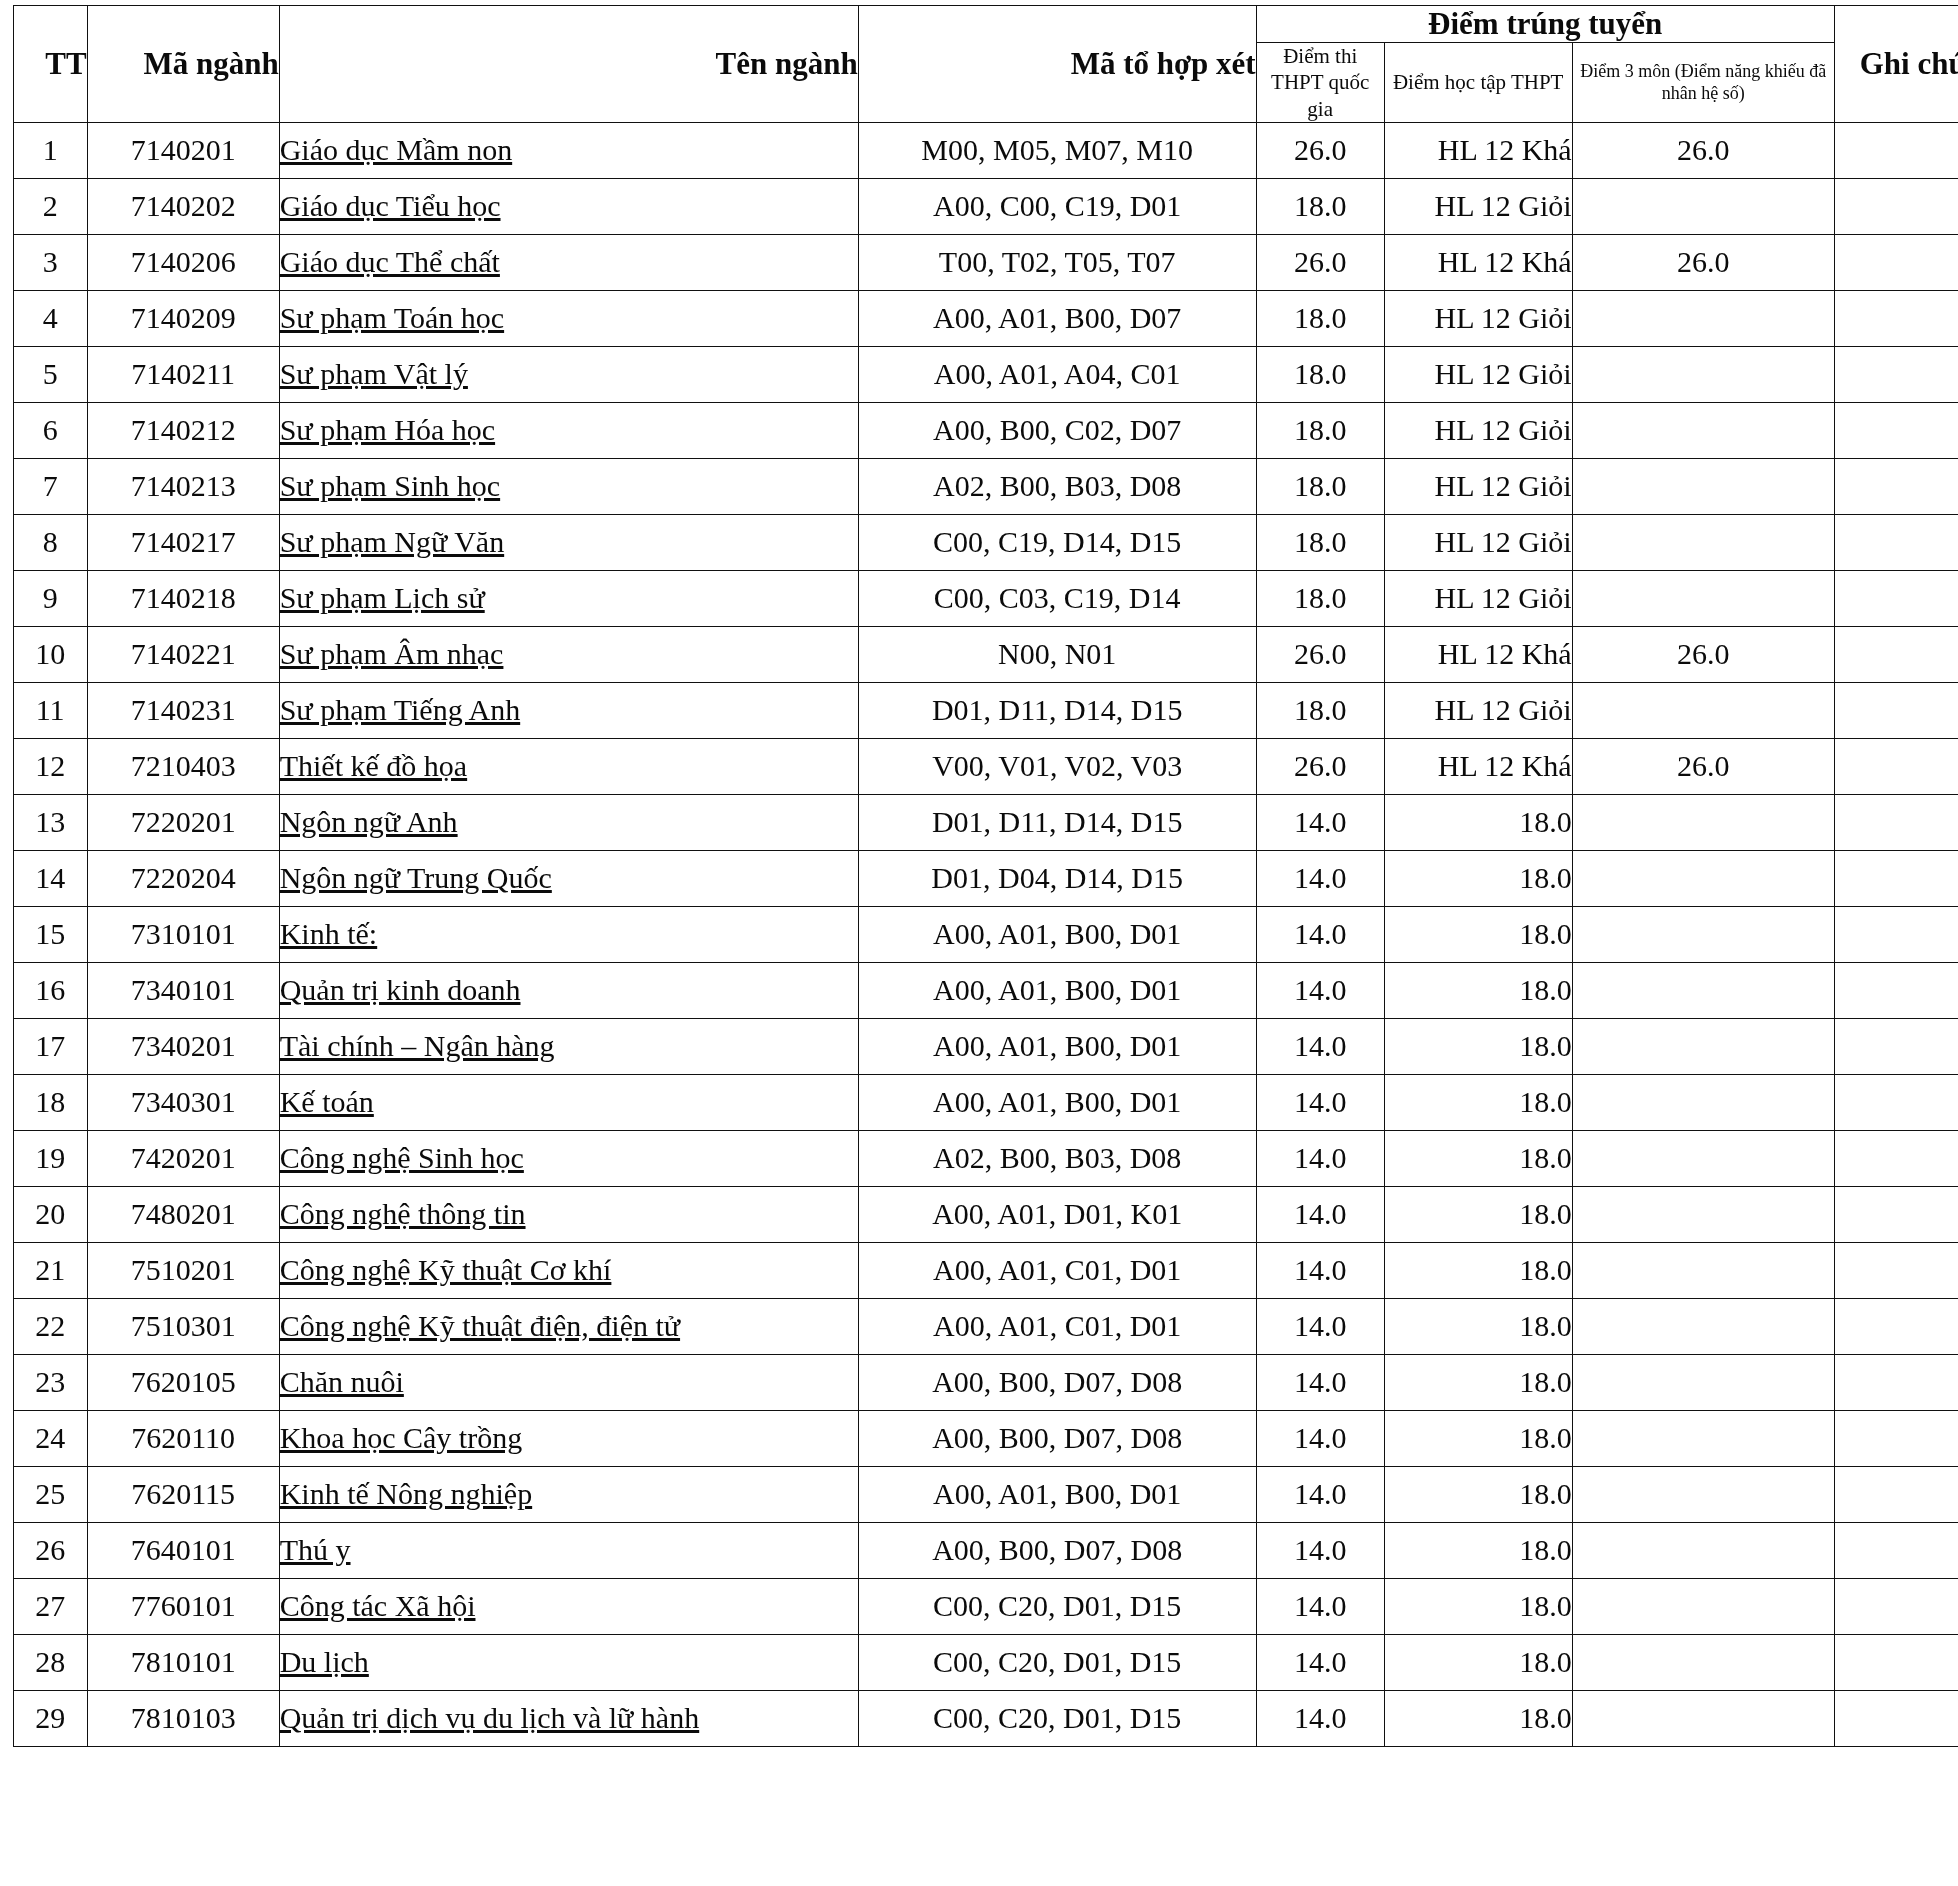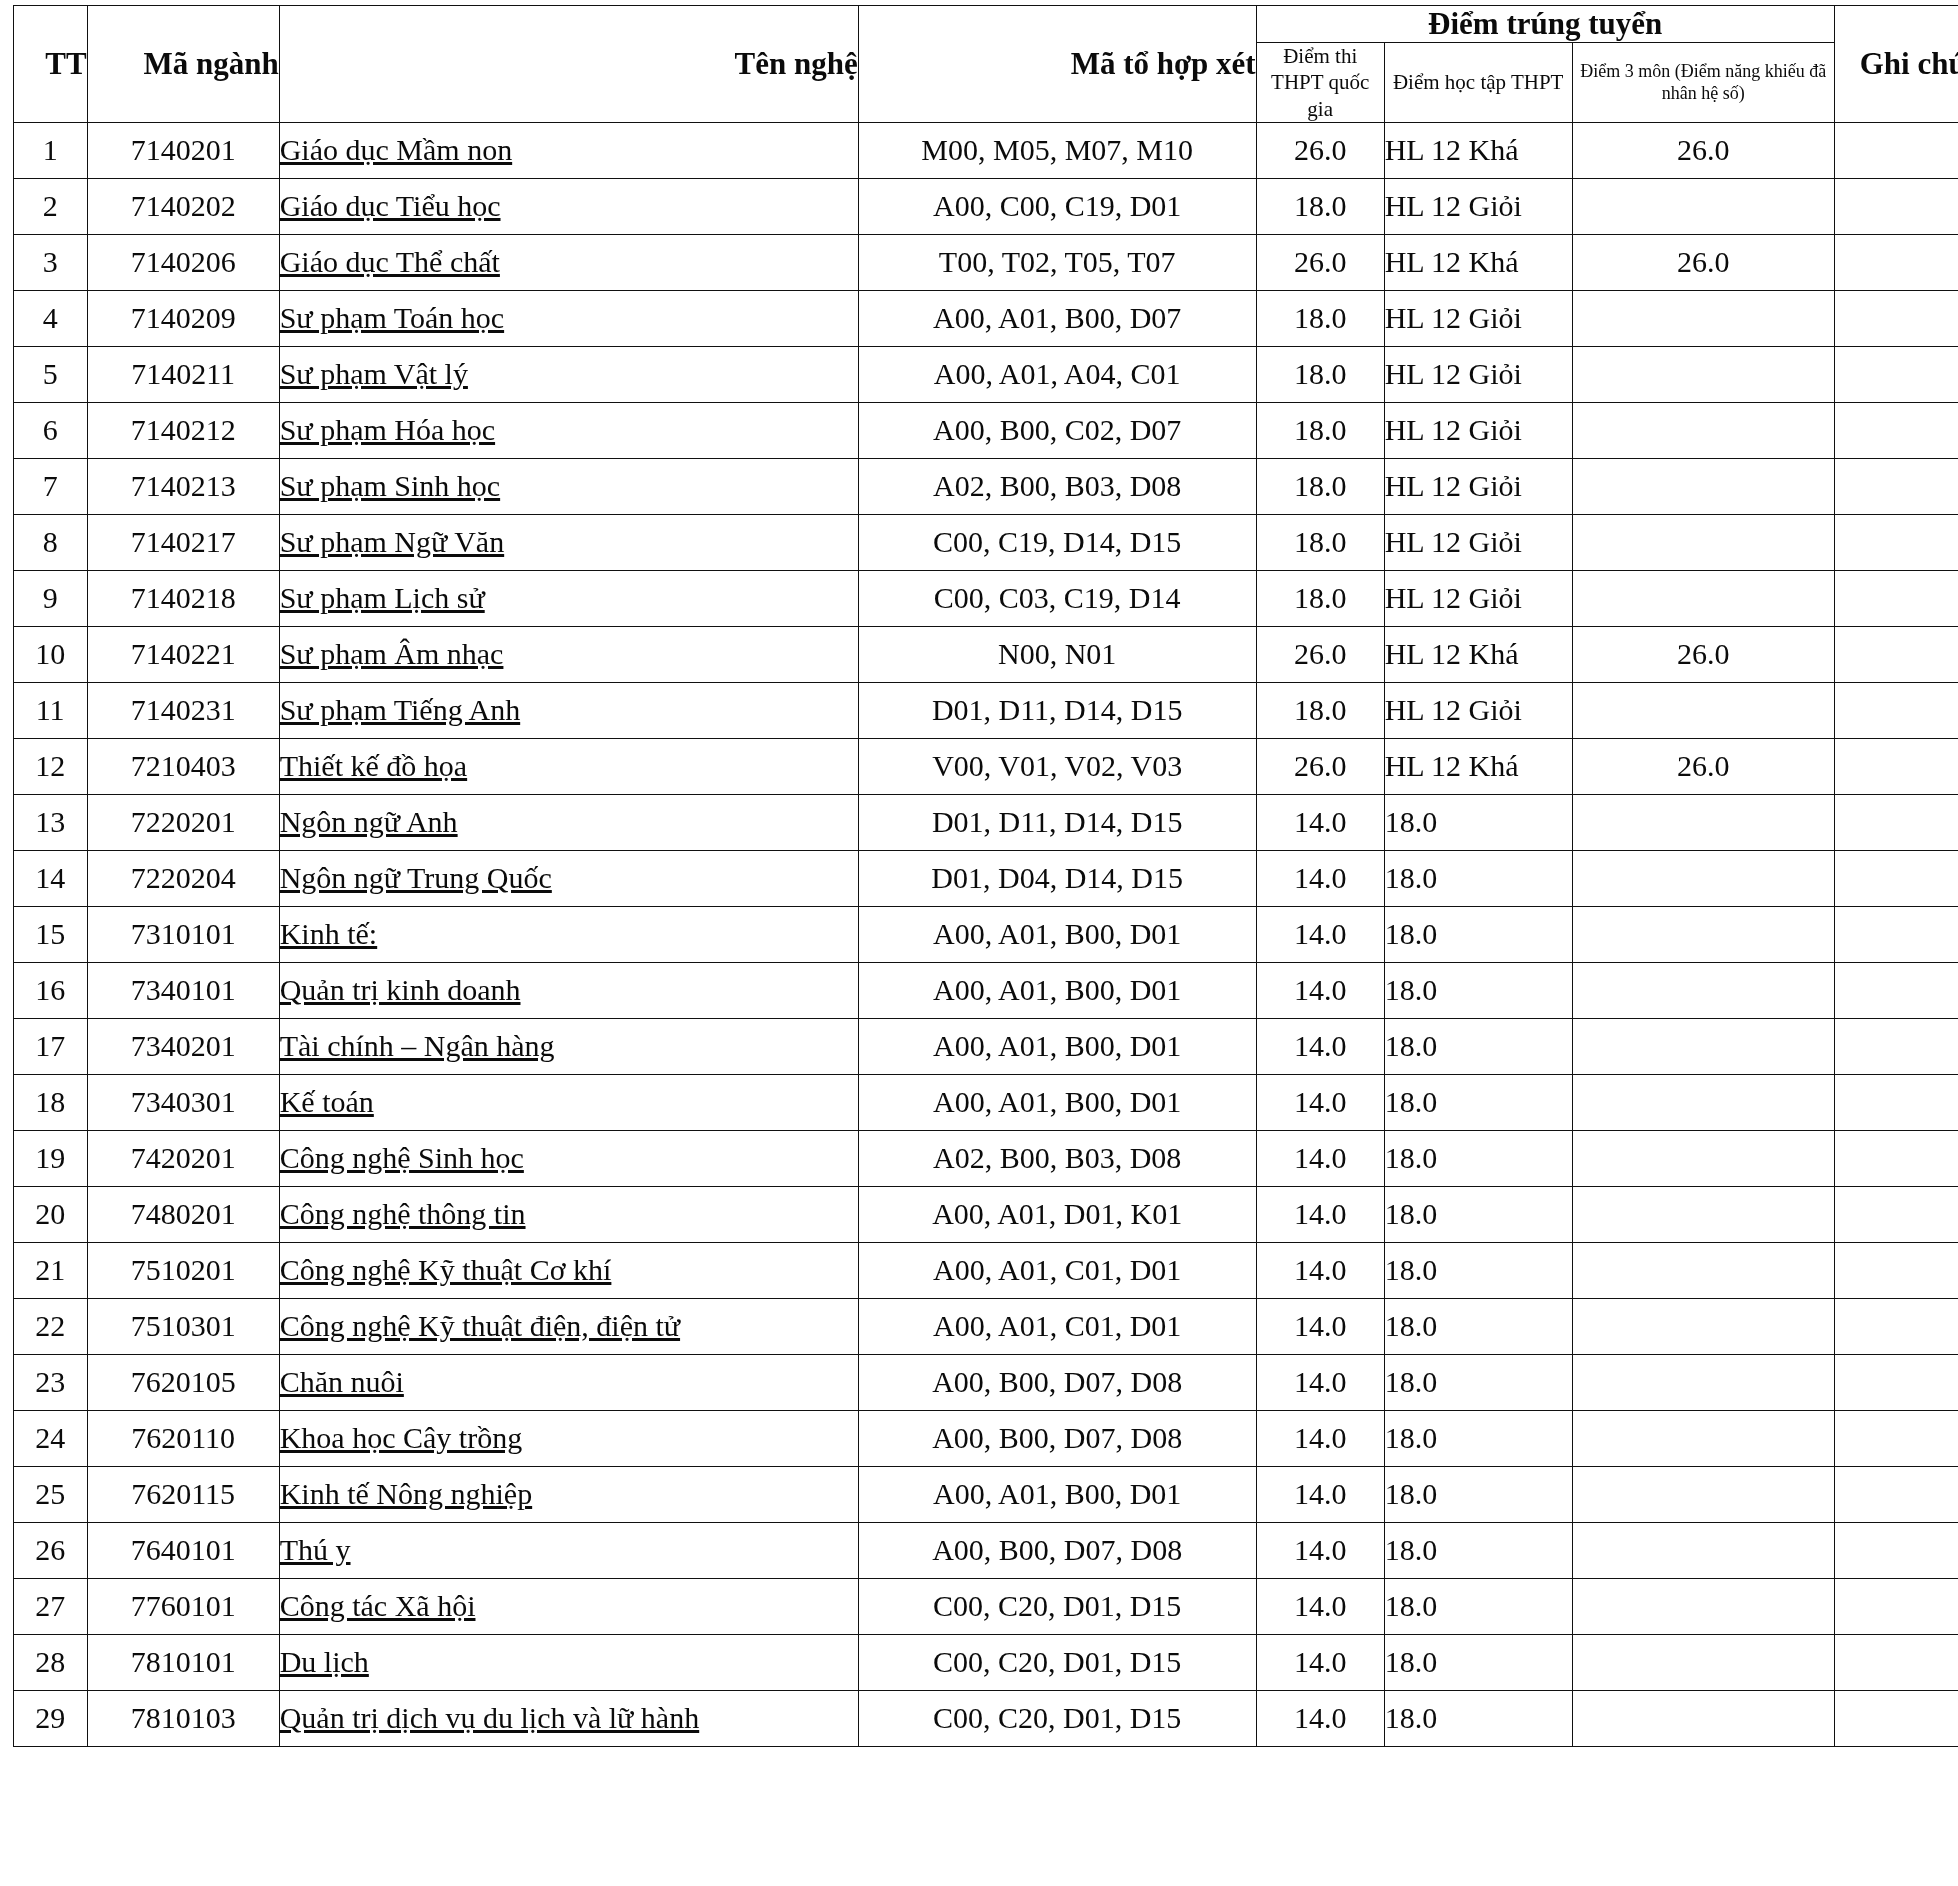--- a/index.html
+++ b/index.html
@@ -81,21 +81,21 @@
     padding-left: 12.7px;
     text-decoration: underline;
   }
   td.tohop {
     text-align: center;
   }
   td.num {
     text-align: center;
   }
   td.hl {
-    text-align: left;
+    text-align: right;
   }
   td.ghichu {
     text-align: center;
   }
   .hdr-cell-pad {
     padding: 7.2px 3.6px;
     text-align: right;
   }
 </style>
 </head>
@@ -110,21 +110,21 @@
       <col class="c-to-hop">
       <col class="c-thpt">
       <col class="c-hoctap">
       <col class="c-namkhieu">
       <col class="c-ghichu">
     </colgroup>
     <thead>
       <tr>
         <th class="th-main hdr-cell-pad" rowspan="2">TT</th>
         <th class="th-main hdr-cell-pad" rowspan="2">Mã ngành</th>
-        <th class="th-main hdr-cell-pad" rowspan="2">Tên nghệ</th>
+        <th class="th-main hdr-cell-pad" rowspan="2">Tên ngành</th>
         <th class="th-main hdr-cell-pad" rowspan="2">Mã tổ hợp xét</th>
         <th class="th-group" colspan="3">Điểm trúng tuyển</th>
         <th class="th-main hdr-cell-pad" rowspan="2">Ghi chú</th>
       </tr>
       <tr>
         <th class="th-sub">Điểm thi THPT quốc gia</th>
         <th class="th-sub">Điểm học tập THPT</th>
         <th class="th-sub small">Điểm 3 môn (Điểm năng khiếu đã nhân hệ số)</th>
       </tr>
     </thead>

